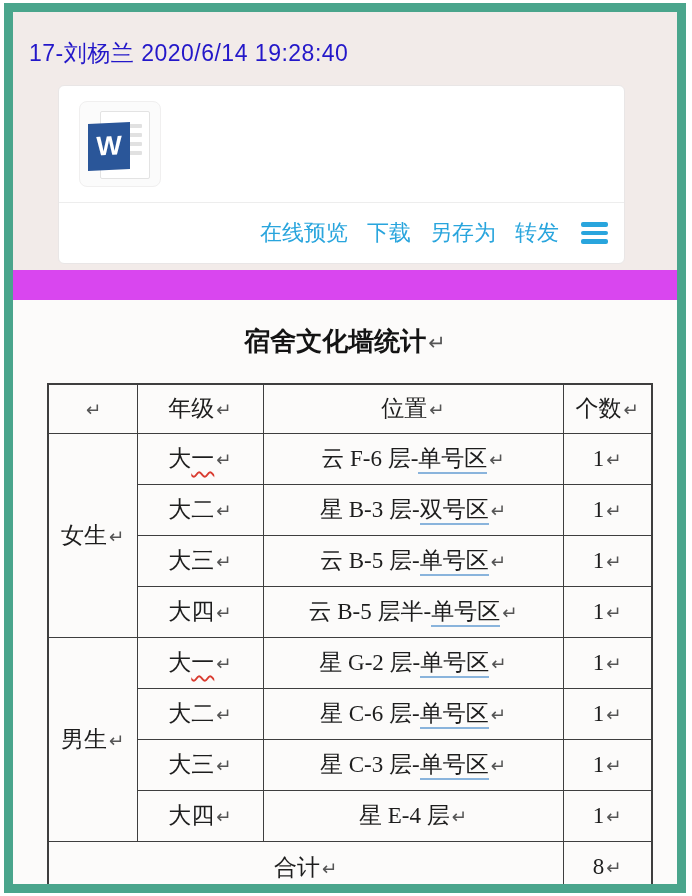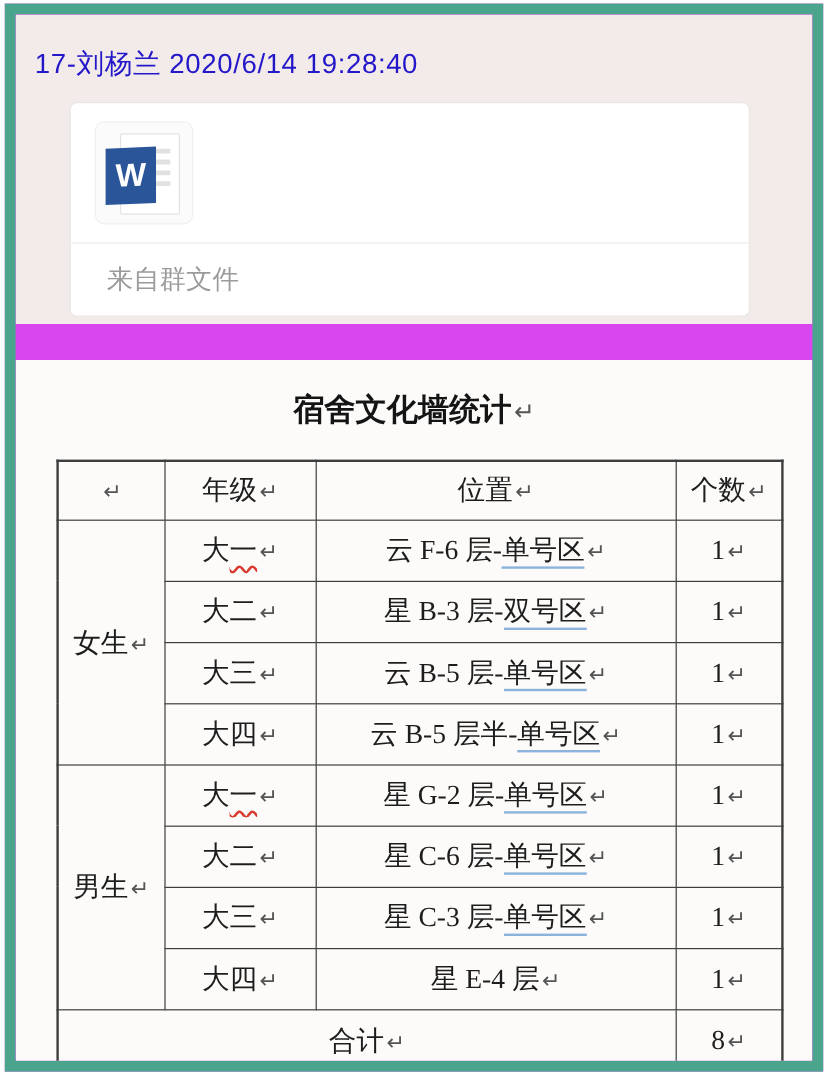--- a/index.html
+++ b/index.html
@@ -84,21 +84,31 @@
           <div class="fi-page"></div>
           <div class="fi-line fi-l1"></div>
           <div class="fi-line fi-l2"></div>
           <div class="fi-line fi-l3"></div>
           <div class="fi-line fi-l4"></div>
           <div class="fi-w">W</div>
         </div>
       </div>
       <div class="card-divider"></div>
       <div class="action-row">
-        <span class="source">来自群文件</span>
+        <span class="links">
+          <span class="link">在线预览</span>
+          <span class="link">下载</span>
+          <span class="link">另存为</span>
+          <span class="link">转发</span>
+          <span class="hamburger">
+            <span class="bar"></span>
+              <span class="bar"></span>
+              <span class="bar"></span>
+          </span>
+        </span>
       </div>
     </div>
   </div>
 
   <div class="doc">
     <div class="doc-title">
       <span>宿舍文化墙统计</span><span class="pmark">↵</span>
     </div>
 
     <table class="doc-table">

